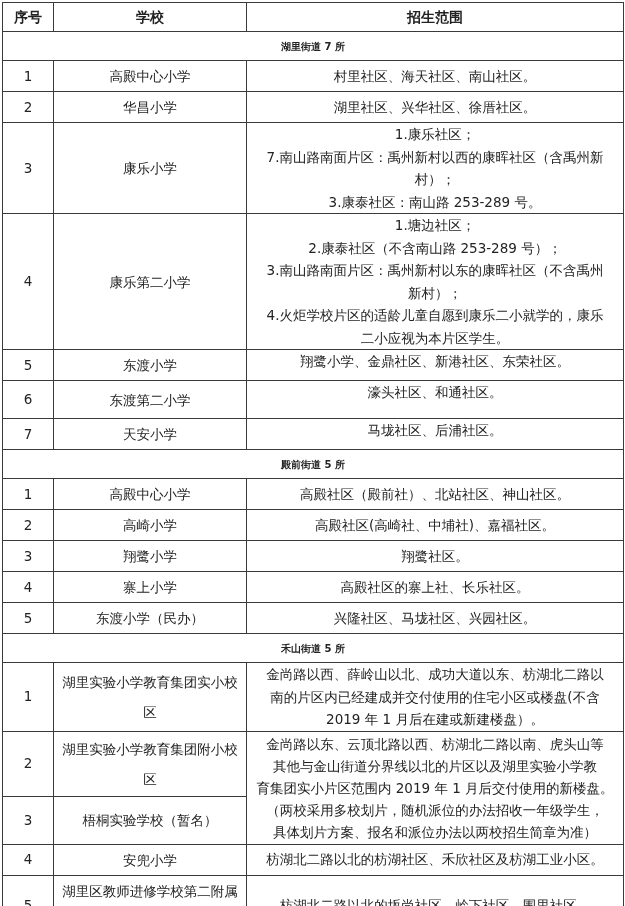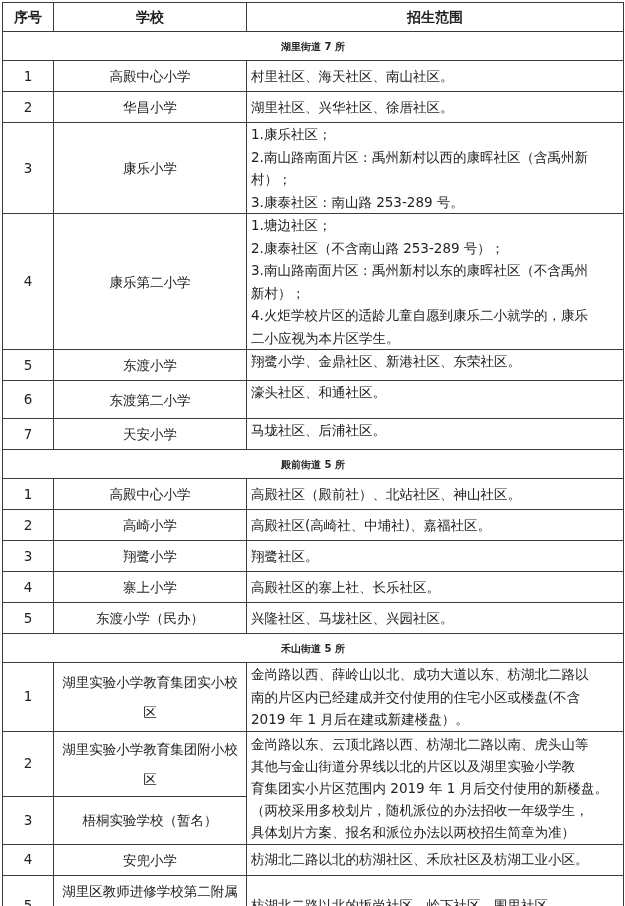--- a/index.html
+++ b/index.html
@@ -2,21 +2,21 @@
 <html><head>
 <meta charset="utf-8">
 <style>
   html, body { margin:0; padding:0; background:#ffffff; }
   body { width:625px; height:906px; overflow:hidden; font-family:"DejaVu Sans", "Liberation Sans", sans-serif; color:#222; }
   table { border-collapse:collapse; position:absolute; left:2px; top:2px; width:621px; table-layout:fixed; }
   td, th { border:1px solid #3a3a3a; padding:0; font-size:13.5px; line-height:23px;margin-top:29px; }
   th { font-weight:bold; font-size:14px; text-align:center; height:28px; }
   td.num { text-align:center; }
   td.school { text-align:center; padding:0 6px; line-height:30px; }
-  td.range { text-align:left; padding:0 4px; line-height:22.5px; }
+  td.range { text-align:center; padding:0 4px; line-height:22.5px; }
   td.section { text-align:center; font-weight:bold; height:28px; font-size:10px; }
   .line { display:block; }
 </style>
 </head>
 <body>
 
 <table>
   <colgroup>
     <col style="width:51px">
     <col style="width:193px">
@@ -44,21 +44,21 @@
     <td class="school">华昌小学</td>
     <td class="range">
           <span class="line">湖里社区、兴华社区、徐厝社区。</span>
         </td>
   </tr>
   <tr style="height:90px">
     <td class="num">3</td>
     <td class="school">康乐小学</td>
     <td class="range">
       <span class="line">1.康乐社区；</span>
-      <span class="line">2.南山路南面片区：禹州新村以西的康晖社区（含禹州新</span>
+      <span class="line">7.南山路南面片区：禹州新村以西的康晖社区（含禹州新</span>
       <span class="line">村）；</span>
       <span class="line">3.康泰社区：南山路 253-289 号。</span>
     </td>
   </tr>
   <tr style="height:134px">
     <td class="num">4</td>
     <td class="school">康乐第二小学</td>
     <td class="range">
       <span class="line">1.塘边社区；</span>
       <span class="line">2.康泰社区（不含南山路 253-289 号）；</span>

